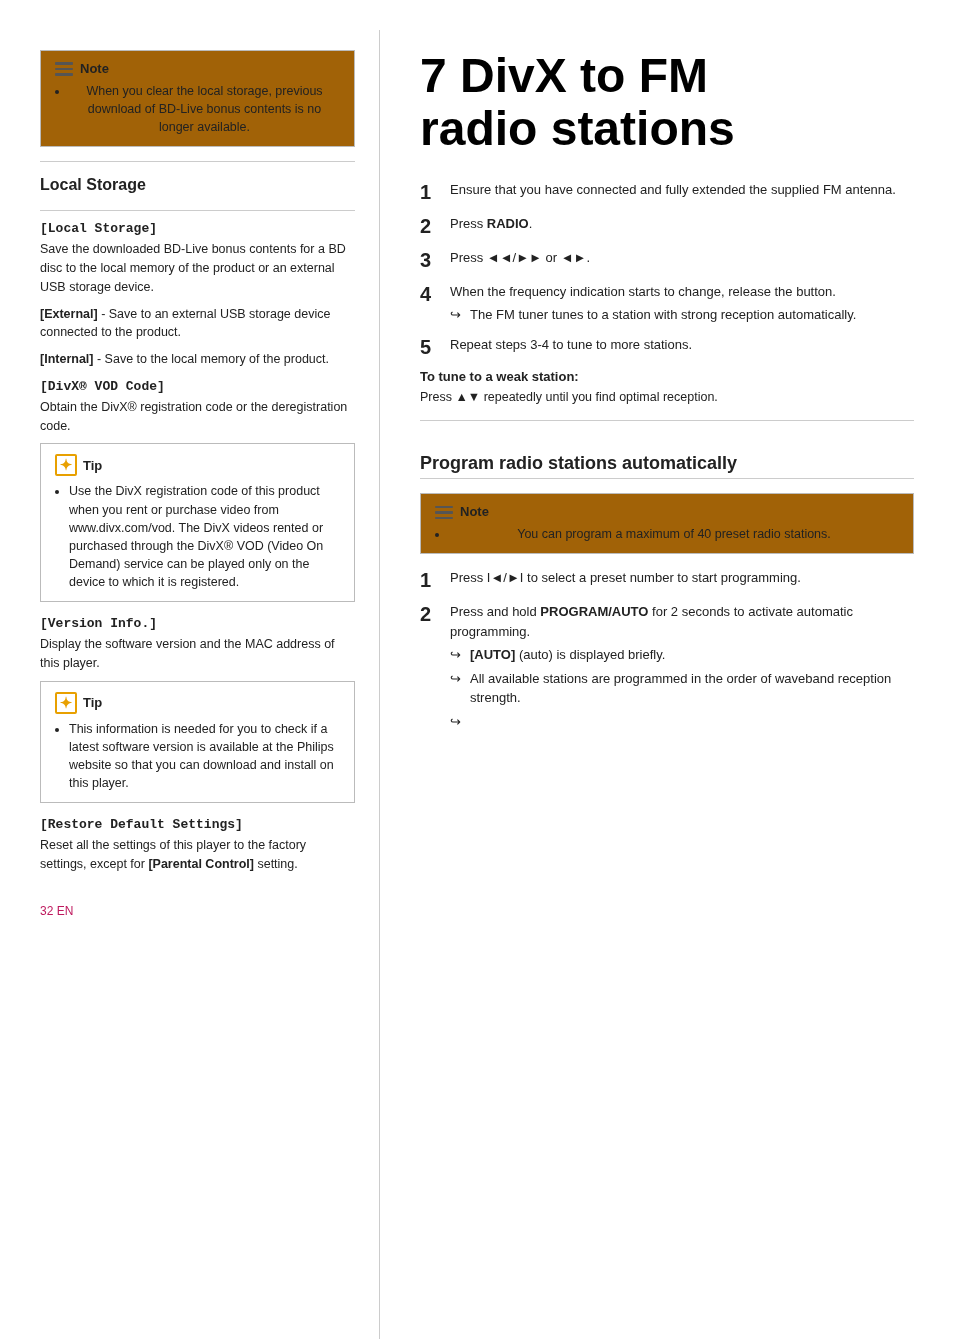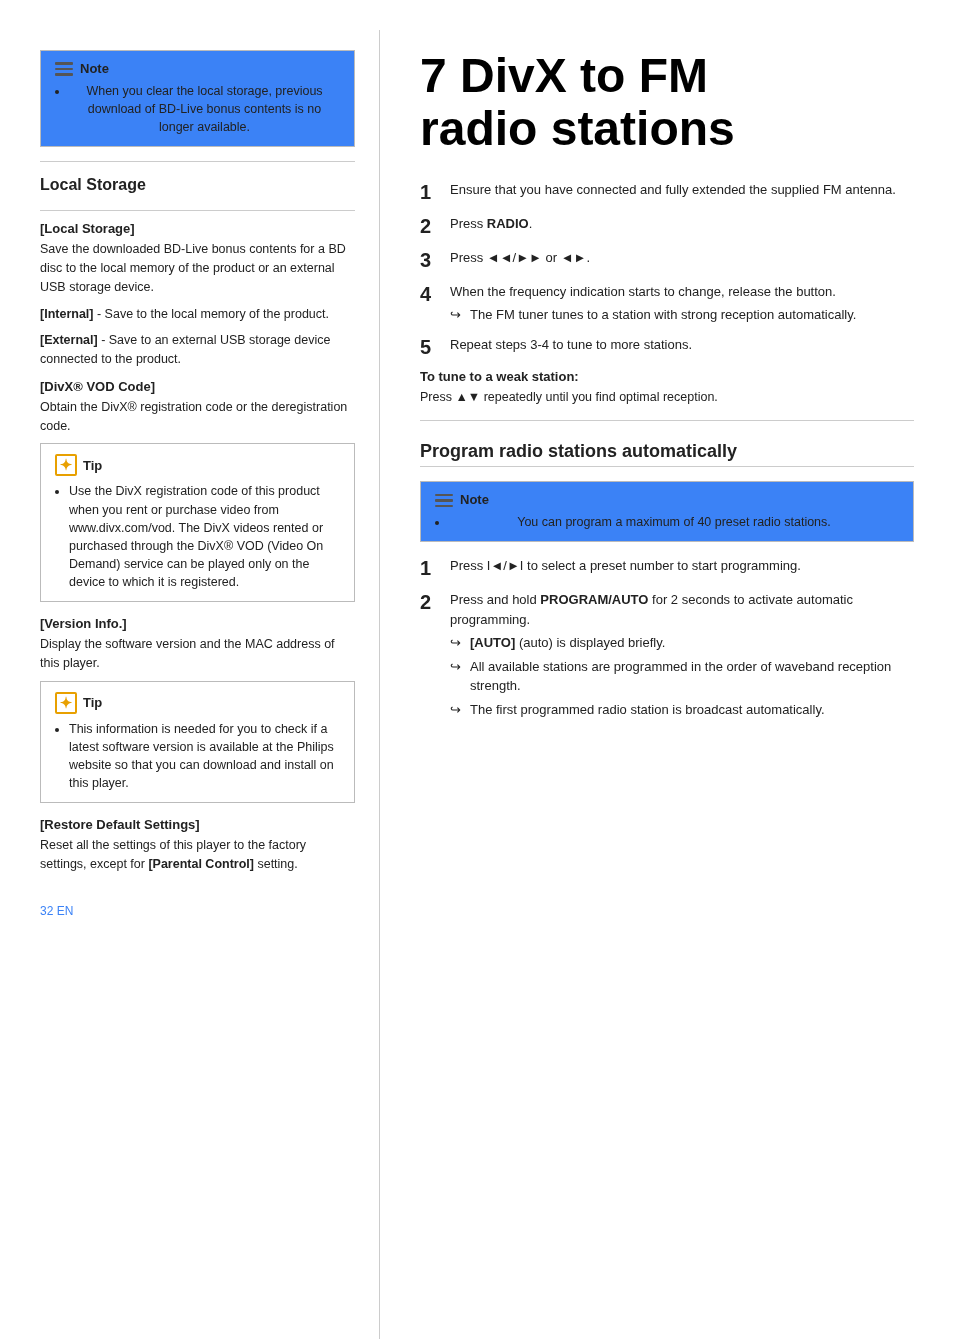--- a/index.html
+++ b/index.html
@@ -25,21 +25,21 @@
     .right-col {
       width: 574px;
       padding: 20px 40px 20px 40px;
     }
 
     
     .note-box {
       border: 1px solid #bbb;
       padding: 10px 14px;
       margin-bottom: 14px;
-      background: #3b82f6;
+      background: #a16207;
     }
     .note-header {
       display: flex;
       align-items: center;
       margin-bottom: 6px;
       font-weight: bold;
       font-size: 13px;
     }
     .note-box ul {
       margin-left: 14px;
@@ -92,36 +92,37 @@
       margin-bottom: 10px;
       margin-top: 10px;
       border-bottom: 1px solid #ccc;
       padding-bottom: 16px;
     }
     .subsection-title {
       font-weight: bold;
       font-size: 13px;
       margin-bottom: 4px;
       margin-top: 10px;
+      font-family: Liberation Mono, monospace;
     }
 
     
     .body-text {
       font-size: 12.5px;
       line-height: 1.5;
       margin-bottom: 8px;
     }
     .bold-inline {
       font-weight: bold;
     }
 
     
     .page-num {
       font-size: 12px;
-      color: #3b82f6;
+      color: #be185d;
       margin-top: 30px;
     }
 
     
     .big-title {
       font-size: 48px;
       font-weight: bold;
       line-height: 1.1;
       margin-bottom: 24px;
       color: #000;
@@ -161,21 +162,21 @@
       font-size: 13px;
       margin-right: 6px;
       min-width: 14px;
     }
 
     
     .sub-heading {
       font-size: 18px;
       font-weight: bold;
       margin-bottom: 14px;
-      margin-top: 20px;
+      margin-top: 32px;
       border-bottom: 1px solid #ccc;
       padding-bottom: 4px;
     }
 
     
     .weak-station-label {
       font-weight: bold;
       font-size: 13px;
       margin-bottom: 4px;
     }
@@ -222,24 +223,24 @@
       </ul>
     </div>
 
     <hr class="divider">
 
     <div class="section-title">Local Storage</div>
 
     <div class="subsection-title">[Local Storage]</div>
     <p class="body-text">Save the downloaded BD-Live bonus contents for a BD disc to the local memory of the product or an external USB storage device.</p>
     <p class="body-text">
-      <span class="bold-inline">[Internal]</span><span> - Save to the local memory of the product.</span>
+      <span class="bold-inline">[External]</span><span> - Save to an external USB storage device connected to the product.</span>
     </p>
     <p class="body-text">
-      <span class="bold-inline">[External]</span><span> - Save to an external USB storage device connected to the product.</span>
+      <span class="bold-inline">[Internal]</span><span> - Save to the local memory of the product.</span>
     </p>
 
     <div class="subsection-title">[DivX® VOD Code]</div>
     <p class="body-text">Obtain the DivX® registration code or the deregistration code.</p>
 
     <div class="tip-box">
       <div class="tip-header">
         <div class="tip-icon">✦</div>
         <span>Tip</span>
       </div>
@@ -352,20 +353,19 @@
           <div class="arrow-item">
             <span class="arrow">↪</span>
             <span><strong>[AUTO]</strong> (auto) is displayed briefly.</span>
           </div>
           <div class="arrow-item">
             <span class="arrow">↪</span>
             <span>All available stations are programmed in the order of waveband reception strength.</span>
           </div>
           <div class="arrow-item">
             <span class="arrow">↪</span>
-            <span>The first programmed radio station is broadcast automatically.</span>
           </div>
         </div>
       </li>
     </ul>
 
   </div>
 </div>
 
 </body></html>

